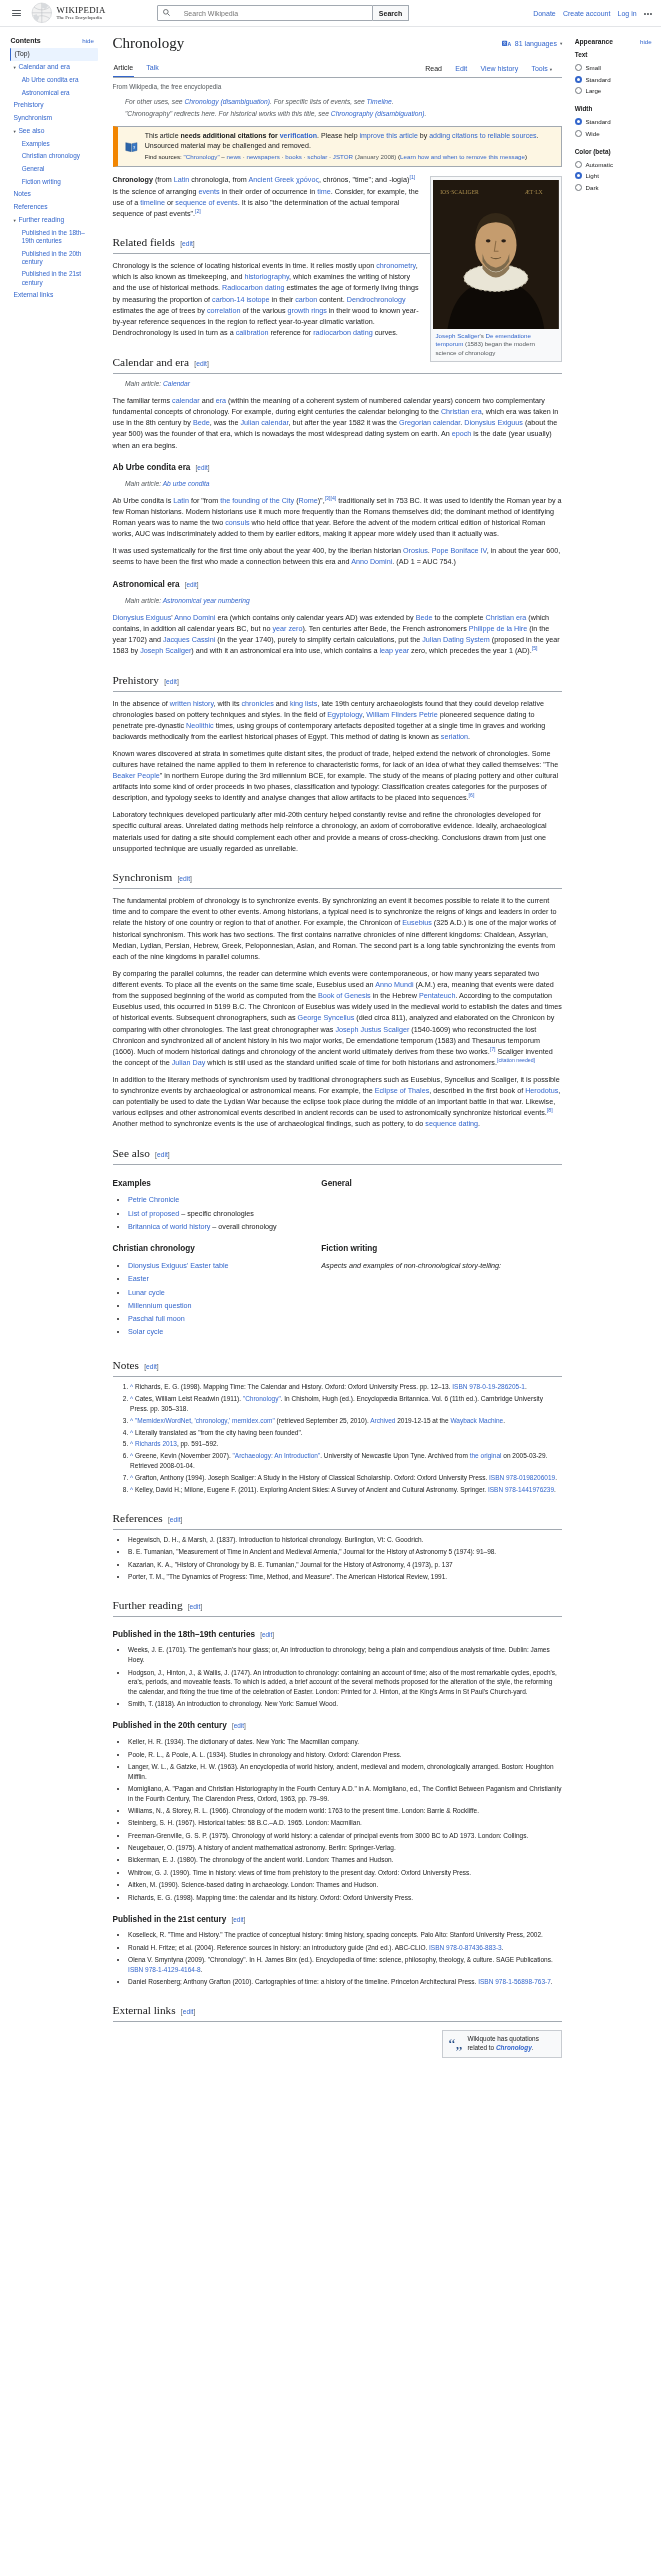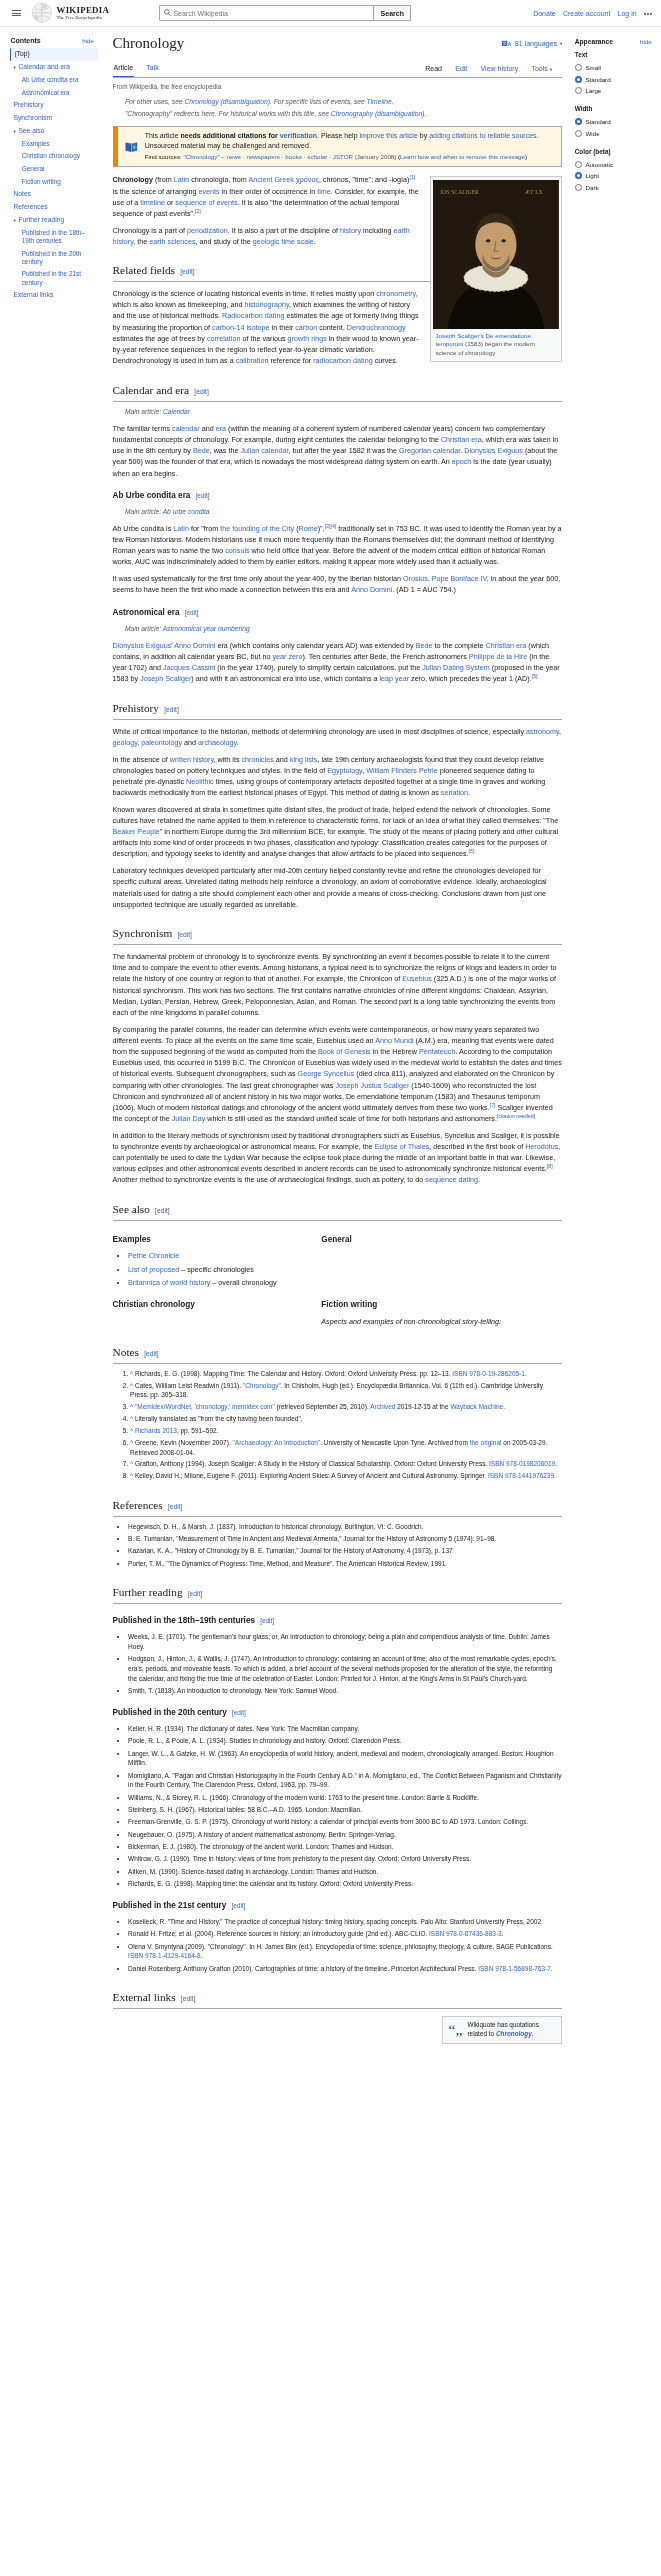--- a/index.html
+++ b/index.html
@@ -7,25 +7,25 @@
 body{width:662px;font-family:"Liberation Sans","DejaVu Sans",sans-serif;color:#202122;font-size:7.2px}
 .lk,a{color:#3366cc;text-decoration:none;cursor:pointer}
 
 
 .topbar{display:flex;align-items:center;justify-content:space-between;height:27px;padding:0 9.3px;border-bottom:0.5px solid #e3e5e8}
 .tb-left{display:flex;align-items:center;gap:7.2px}
 .hamburger{background:none;border:none;cursor:pointer;padding:3.1px}
 .hamburger span{display:block;width:8.2px;height:1px;background:#54595d;margin:1.5px 0;border-radius:0.5px}
 .logo{display:flex;align-items:center;gap:4.1px;cursor:pointer}
 .logo-text{line-height:1.05}
-.wordmark{font-family:"Liberation Serif","DejaVu Serif",serif;font-size:8.8px;font-weight:bold;letter-spacing:0.3px;color:#202122}
+.wordmark{font-family:"Liberation Serif","DejaVu Serif",serif;font-size:8.8px;font-weight:normal;letter-spacing:0.3px;color:#202122}
 .logo-tag{font-family:"Liberation Serif","DejaVu Serif",serif;font-size:4.9px;color:#202122}
 .tb-search{display:flex;flex:0 0 auto;width:252px;margin-left:-72px}
 .search-box{display:flex;align-items:center;flex:1;border:0.5px solid #a2a9b1;border-radius:1px 0 0 1px;padding:0 4.1px;height:16.5px;background:#fff}
-.search-box input{border:none;outline:none;flex:1;font-size:7px;margin-left:2px;color:#202122}
+.search-box input{border:none;outline:none;flex:1;font-size:7px;margin-left:14px;color:#202122}
 .search-btn{height:16.5px;border:0.5px solid #a2a9b1;border-left:none;background:#f8f9fa;font-size:7px;font-weight:bold;padding:0 6.2px;border-radius:0 1px 1px 0;cursor:pointer;color:#202122}
 .tb-right{display:flex;align-items:center;gap:7.2px;font-size:7px}
 .ellipsis{color:#54595d;font-weight:bold;letter-spacing:0.5px;cursor:pointer}
 
 
 .page{display:grid;grid-template-columns:95px minmax(0,1fr) 77px;gap:0 12.4px;padding:4.1px 10.3px 41px 5.2px}
 
 
 .toc{font-size:6.7px;padding:6.2px 2.1px 0 5.2px}
 .toc-head{display:flex;justify-content:space-between;align-items:baseline;margin-bottom:4.1px;padding-right:4.1px}
@@ -228,21 +228,20 @@
         <ellipse cx="107" cy="118" rx="4.5" ry="3" fill="#2a2018"></ellipse>
         <ellipse cx="137" cy="118" rx="4.5" ry="3" fill="#2a2018"></ellipse>
         <path d="M122 118 L119 138 L127 138" fill="none" stroke="#8a6a44" stroke-width="2"></path>
         <path d="M112 150 Q122 155 132 150" fill="none" stroke="#6e5636" stroke-width="2"></path>
         <path d="M96 142 Q100 166 122 170 Q144 166 148 142 L148 158 Q136 178 122 178 Q108 178 96 158 Z" fill="#7d6a4c"></path>
       </svg>
       <figcaption><span class="rt-l">Joseph Scaliger</span>'s <span class="rt-il">De emendatione temporum</span> (1583) began the modern science of chronology</figcaption>
     </figure>
 
     <p class="body"><span class="rt-b">Chronology</span> (from <span class="rt-l">Latin</span> <span class="rt-i">chronologia</span>, from <span class="rt-l">Ancient Greek</span> <span class="rt-l">χρόνος</span>, <span class="rt-i">chrónos</span>, "time"; and <span class="rt-i">-logía</span>)<span class="rt-s">[1]</span> is the science of arranging <span class="rt-l">events</span> in their order of occurrence in <span class="rt-l">time</span>. Consider, for example, the use of a <span class="rt-l">timeline</span> or <span class="rt-l">sequence of events</span>. It is also "the determination of the actual temporal sequence of past events".<span class="rt-s">[2]</span></p>
-    <p class="body">Chronology is a part of <span class="rt-l">periodization</span>. It is also a part of the discipline of <span class="rt-l">history</span> including <span class="rt-l">earth history</span>, the <span class="rt-l">earth sciences</span>, and study of the <span class="rt-l">geologic time scale</span>.</p>
 
     <h2 class="sect"><span>Related fields</span><span class="editsection"><span class="brk">[</span><a>edit</a><span class="brk">]</span></span></h2>
     <div>
         <p class="body">Chronology is the science of locating historical events in time. It relies mostly upon <span class="rt-l">chronometry</span>, which is also known as timekeeping, and <span class="rt-l">historiography</span>, which examines the writing of history and the use of historical methods. <span class="rt-l">Radiocarbon dating</span> estimates the age of formerly living things by measuring the proportion of <span class="rt-l">carbon-14 isotope</span> in their <span class="rt-l">carbon</span> content. <span class="rt-l">Dendrochronology</span> estimates the age of trees by <span class="rt-l">correlation</span> of the various <span class="rt-l">growth rings</span> in their wood to known year-by-year reference sequences in the region to reflect year-to-year climatic variation. Dendrochronology is used in turn as a <span class="rt-l">calibration</span> reference for <span class="rt-l">radiocarbon dating</span> curves.</p>
       </div>
 
     <h2 class="sect"><span>Calendar and era</span><span class="editsection"><span class="brk">[</span><a>edit</a><span class="brk">]</span></span></h2>
     <div class="mainarticle">Main article: <span class="rt-l">Calendar</span></div>
     <div>
         <p class="body">The familiar terms <span class="rt-l">calendar</span> and <span class="rt-l">era</span> (within the meaning of a coherent system of numbered calendar years) concern two complementary fundamental concepts of chronology. For example, during eight centuries the calendar belonging to the <span class="rt-l">Christian era</span>, which era was taken in use in the 8th century by <span class="rt-l">Bede</span>, was the <span class="rt-l">Julian calendar</span>, but after the year 1582 it was the <span class="rt-l">Gregorian calendar</span>. <span class="rt-l">Dionysius Exiguus</span> (about the year 500) was the founder of that era, which is nowadays the most widespread dating system on earth. An <span class="rt-l">epoch</span> is the date (year usually) when an era begins.</p>
@@ -256,21 +255,20 @@
       </div>
 
     <h3 class="sub"><span>Astronomical era</span><span class="editsection"><span class="brk">[</span><a>edit</a><span class="brk">]</span></span></h3>
     <div class="mainarticle">Main article: <span class="rt-l">Astronomical year numbering</span></div>
     <div>
         <p class="body"><span class="rt-l">Dionysius Exiguus</span>' <span class="rt-l">Anno Domini</span> era (which contains only calendar years <span class="rt-i">AD</span>) was extended by <span class="rt-l">Bede</span> to the complete <span class="rt-l">Christian era</span> (which contains, in addition all calendar years <span class="rt-i">BC</span>, but no <span class="rt-l">year zero</span>). Ten centuries after Bede, the French astronomers <span class="rt-l">Philippe de la Hire</span> (in the year 1702) and <span class="rt-l">Jacques Cassini</span> (in the year 1740), purely to simplify certain calculations, put the <span class="rt-l">Julian Dating System</span> (proposed in the year 1583 by <span class="rt-l">Joseph Scaliger</span>) and with it an astronomical era into use, which contains a <span class="rt-l">leap year</span> zero, which precedes the year 1 (AD).<span class="rt-s">[5]</span></p>
       </div>
 
     <h2 class="sect"><span>Prehistory</span><span class="editsection"><span class="brk">[</span><a>edit</a><span class="brk">]</span></span></h2>
     <div>
-        <p class="body">While of critical importance to the historian, methods of determining chronology are used in most disciplines of science, especially <span class="rt-l">astronomy</span>, <span class="rt-l">geology</span>, <span class="rt-l">paleontology</span> and <span class="rt-l">archaeology</span>.</p>
         <p class="body">In the absence of <span class="rt-l">written history</span>, with its <span class="rt-l">chronicles</span> and <span class="rt-l">king lists</span>, late 19th century archaeologists found that they could develop relative chronologies based on pottery techniques and styles. In the field of <span class="rt-l">Egyptology</span>, <span class="rt-l">William Flinders Petrie</span> pioneered sequence dating to penetrate pre-dynastic <span class="rt-l">Neolithic</span> times, using groups of contemporary artefacts deposited together at a single time in graves and working backwards methodically from the earliest historical phases of Egypt. This method of dating is known as <span class="rt-l">seriation</span>.</p>
         <p class="body">Known wares discovered at strata in sometimes quite distant sites, the product of trade, helped extend the network of chronologies. Some cultures have retained the name applied to them in reference to characteristic forms, for lack of an idea of what they called themselves: "The <span class="rt-l">Beaker People</span>" in northern Europe during the 3rd millennium BCE, for example. The study of the means of placing pottery and other cultural artifacts into some kind of order proceeds in two phases, classification and typology: Classification creates categories for the purposes of description, and typology seeks to identify and analyse changes that allow artifacts to be placed into sequences.<span class="rt-s">[6]</span></p>
         <p class="body">Laboratory techniques developed particularly after mid-20th century helped constantly revise and refine the chronologies developed for specific cultural areas. Unrelated dating methods help reinforce a chronology, an axiom of corroborative evidence. Ideally, archaeological materials used for dating a site should complement each other and provide a means of cross-checking. Conclusions drawn from just one unsupported technique are usually regarded as unreliable.</p>
       </div>
 
     <h2 class="sect"><span>Synchronism</span><span class="editsection"><span class="brk">[</span><a>edit</a><span class="brk">]</span></span></h2>
     <div>
         <p class="body">The fundamental problem of chronology is to synchronize events. By synchronizing an event it becomes possible to relate it to the current time and to compare the event to other events. Among historians, a typical need is to synchronize the reigns of kings and leaders in order to relate the history of one country or region to that of another. For example, the <span class="rt-i">Chronicon</span> of <span class="rt-l">Eusebius</span> (325 A.D.) is one of the major works of historical synchronism. This work has two sections. The first contains narrative chronicles of nine different kingdoms: Chaldean, Assyrian, Median, Lydian, Persian, Hebrew, Greek, Peloponnesian, Asian, and Roman. The second part is a long table synchronizing the events from each of the nine kingdoms in parallel columns.</p>
         <p class="body">By comparing the parallel columns, the reader can determine which events were contemporaneous, or how many years separated two different events. To place all the events on the same time scale, Eusebius used an <span class="rt-l">Anno Mundi</span> (A.M.) era, meaning that events were dated from the supposed beginning of the world as computed from the <span class="rt-l">Book of Genesis</span> in the Hebrew <span class="rt-l">Pentateuch</span>. According to the computation Eusebius used, this occurred in 5199 B.C. The <span class="rt-i">Chronicon</span> of Eusebius was widely used in the medieval world to establish the dates and times of historical events. Subsequent chronographers, such as <span class="rt-l">George Syncellus</span> (died circa 811), analyzed and elaborated on the <span class="rt-i">Chronicon</span> by comparing with other chronologies. The last great chronographer was <span class="rt-l">Joseph Justus Scaliger</span> (1540-1609) who reconstructed the lost <span class="rt-i">Chronicon</span> and synchronized all of ancient history in his two major works, <span class="rt-i">De emendatione temporum</span> (1583) and <span class="rt-i">Thesaurus temporum</span> (1606). Much of modern historical datings and chronology of the ancient world ultimately derives from these two works.<span class="rt-s">[7]</span> Scaliger invented the concept of the <span class="rt-l">Julian Day</span> which is still used as the standard unified scale of time for both historians and astronomers.<span class="rt-s">[citation needed]</span></p>
         <p class="body">In addition to the literary methods of synchronism used by traditional chronographers such as Eusebius, Syncellus and Scaliger, it is possible to synchronize events by archaeological or astronomical means. For example, the <span class="rt-l">Eclipse of Thales</span>, described in the first book of <span class="rt-l">Herodotus</span>, can potentially be used to date the Lydian War because the eclipse took place during the middle of an important battle in that war. Likewise, various eclipses and other astronomical events described in ancient records can be used to astronomically synchronize historical events.<span class="rt-s">[8]</span> Another method to synchronize events is the use of archaeological findings, such as pottery, to do <span class="rt-l">sequence dating</span>.</p>
@@ -284,20 +282,28 @@
             <li class=""><span class="rt-l">Petrie Chronicle</span></li>
             <li class=""><span class="rt-l">List of proposed</span> – specific chronologies</li>
             <li class=""><span class="rt-l">Britannica of world history</span> – overall chronology</li>
           </ul>
       </div>
       <div>
         <h3 class="sub">General</h3>
       </div>
       <div>
         <h3 class="sub">Christian chronology</h3>
+        <ul class="plainlist">
+            <li class=""><span class="rt-l">Dionysius Exiguus' Easter table</span></li>
+            <li class=""><span class="rt-l">Easter</span></li>
+            <li class=""><span class="rt-l">Lunar cycle</span></li>
+            <li class=""><span class="rt-l">Millennium question</span></li>
+            <li class=""><span class="rt-l">Paschal full moon</span></li>
+            <li class=""><span class="rt-l">Solar cycle</span></li>
+          </ul>
       </div>
       <div>
         <h3 class="sub">Fiction writing</h3>
         <div class="fiction-intro">Aspects and examples of non-chronological story-telling:</div>
       </div>
     </div>
 
     <h2 class="sect"><span>Notes</span><span class="editsection"><span class="brk">[</span><a>edit</a><span class="brk">]</span></span></h2>
     <ol class="refs">
         <li class=""><span class="rt-l">^</span> Richards, E. G. (1998). <span class="rt-i">Mapping Time: The Calendar and History</span>. Oxford: Oxford University Press. pp. 12–13. <span class="rt-l">ISBN</span> <span class="rt-l">978-0-19-286205-1</span>.</li>

